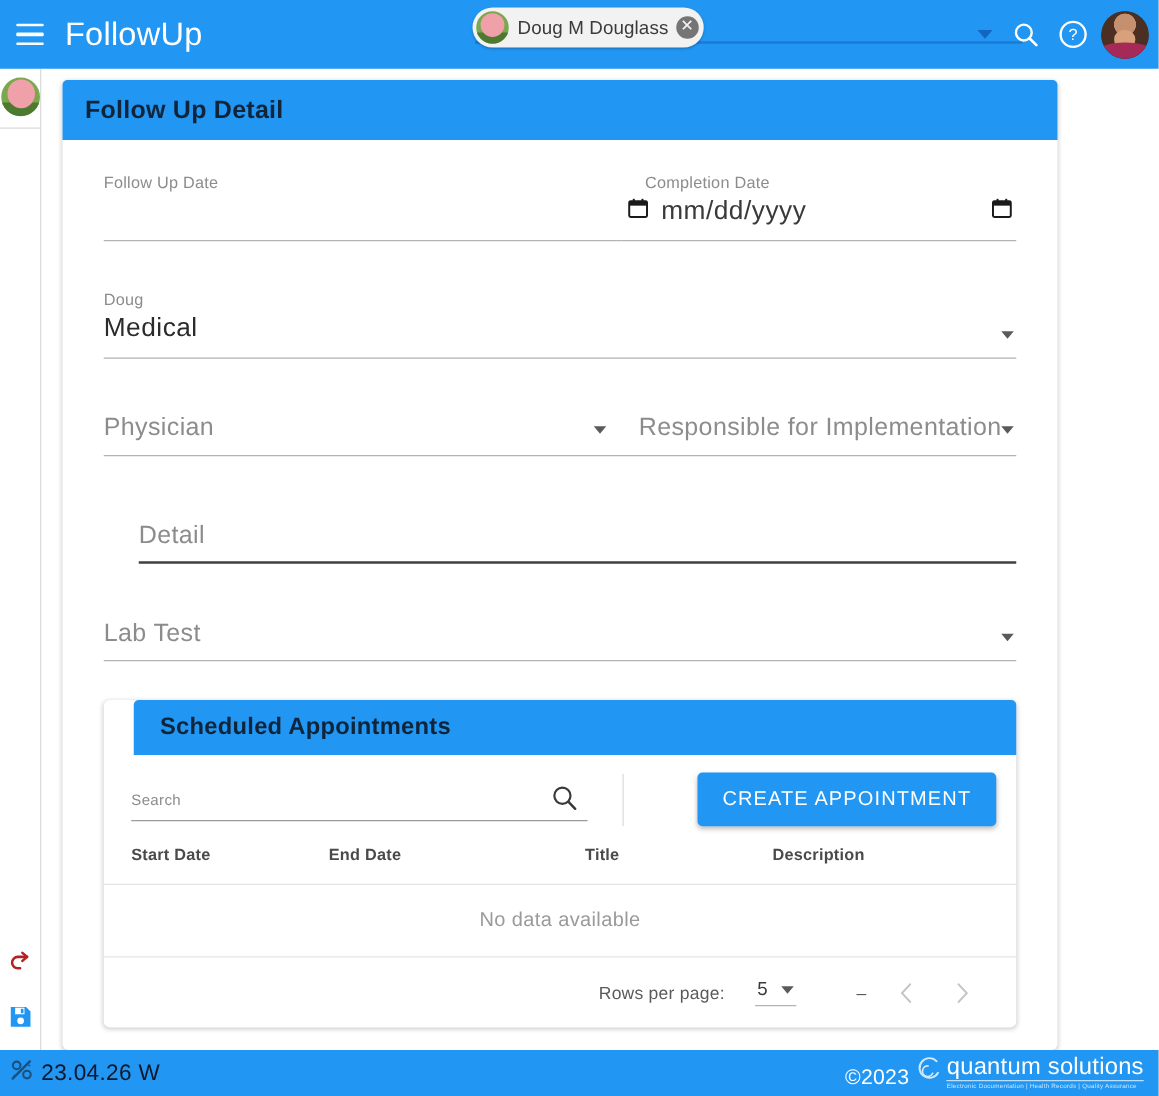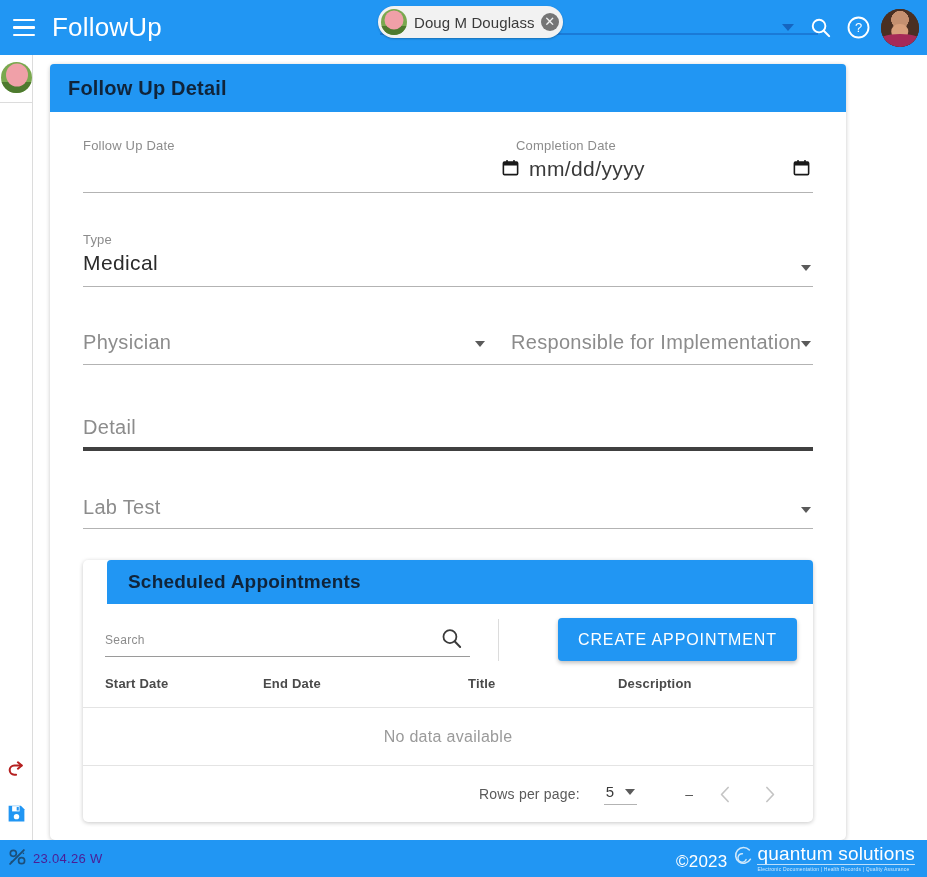--- a/index.html
+++ b/index.html
@@ -296,21 +296,21 @@
   
   .row-sel { margin-top: 33px; border-bottom: 1px solid #b3b3b3; display: flex; }
   .sel-half { position: relative; height: 44px; display: flex; align-items: center; }
   .sel-left { width: 414px; }
   .sel-right { flex: 1; padding-left: 14px; }
   .sel-half .caret-sm { position: absolute; bottom: 17px; }
   .sel-left .caret-sm { right: 12px; }
   .sel-right .caret-sm { right: 2px; }
 
   
-  .row-detail { margin-top: 42px; border-bottom: 4px solid #404040; height: 44px; display: flex; align-items: center; }
+  .row-detail { margin-top: 42px; border-bottom: 2px solid #404040; height: 44px; display: flex; align-items: center; margin-left: 28px; }
 
   
   .row-lab { margin-top: 34px; border-bottom: 1px solid #b3b3b3; height: 44px; display: flex; align-items: center; position: relative; }
   .row-lab .caret-sm { position: absolute; right: 2px; bottom: 15px; }
 
   
   .appt-card {
     margin: 31px 0 0 0;
     background: #ffffff;
     border-radius: 5px;
@@ -427,22 +427,22 @@
     width: 927px; height: 37px;
     background: #2196f3;
     display: flex; align-items: center;
     z-index: 30;
   }
   .footer-left {
     display: flex; align-items: center; gap: 5px;
     padding-left: 6px;
   }
   .version {
-    color: #4c1d95;
-    font-size: 13px;
+    color: #0f172a;
+    font-size: 18px;
     letter-spacing: 0.3px;
   }
   .footer-right {
     position: absolute;
     right: 12px;
     display: flex; align-items: flex-end; gap: 4px;
   }
   .copy {
     color: #ffffff;
     font-size: 17px;
@@ -573,21 +573,21 @@
                 <rect x="3" y="5" width="18" height="4.5" fill="#1a1a1a"></rect>
                 <rect x="6.6" y="2.6" width="2" height="4" fill="#1a1a1a"></rect>
                 <rect x="15.4" y="2.6" width="2" height="4" fill="#1a1a1a"></rect>
               </svg>
             </span>
           </div>
         </div>
 
         <div class="row row-type">
           <div class="field field-type">
-            <div class="flabel">Type</div>
+            <div class="flabel">Doug</div>
             <div class="fvalue">Medical</div>
             <span class="caret-sm"></span>
           </div>
         </div>
 
         <div class="row-sel">
           <div class="sel-half sel-left">
             <div class="fplaceholder-lg">Physician</div>
             <span class="caret-sm"></span>
           </div>

